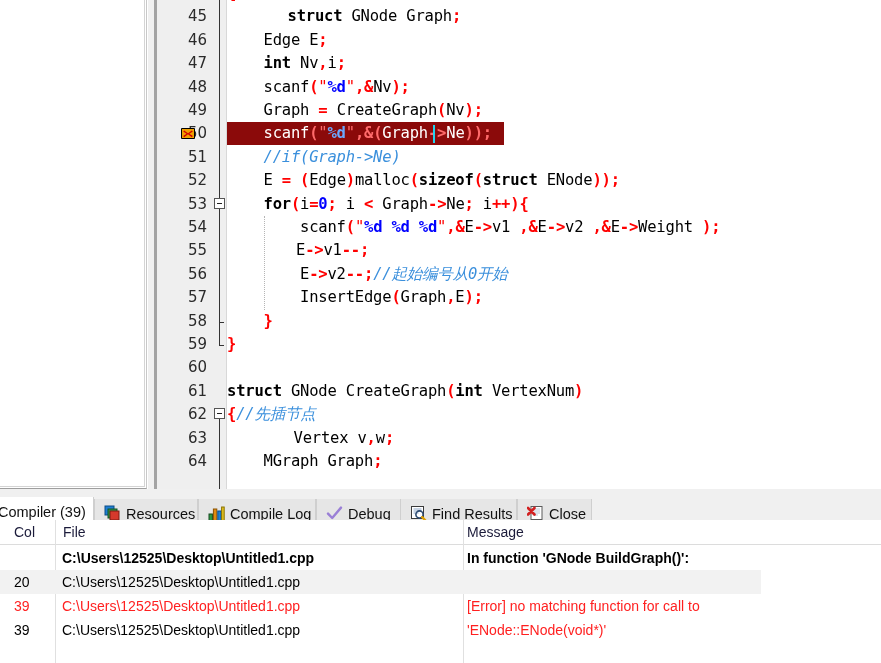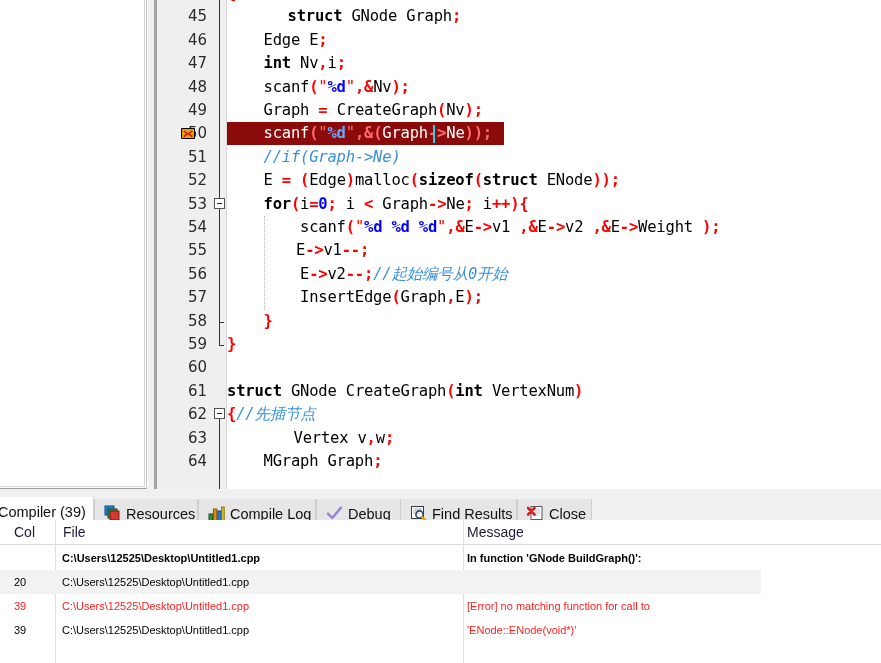--- a/index.html
+++ b/index.html
@@ -157,21 +157,21 @@
     position: absolute; top: 0; height: 24px; line-height: 24px;
     font-size: 14px; color: #1b1b3a;
     font-family: "Liberation Sans", sans-serif;
   }
   .vsep {
     position: absolute; top: 0; width: 0; height: 143px;
     border-left: 1px solid #e0e0e0;
   }
   .grow {
     position: absolute; left: 0; width: 761px; height: 24px;
-    line-height: 24px; font-size: 11px;
+    line-height: 24px; font-size: 14px;
     font-family: "Liberation Sans", sans-serif;
     color: #000000;
   }
   .grow.alt { background: #f2f2f2; }
   .grow.errtext { color: #ff2020; }
   .grow.bold { font-weight: bold; }
   .cell-col  { position: absolute; left: 14px; width: 34px; }
   .cell-file { position: absolute; left: 62px; }
   .cell-msg  { position: absolute; left: 467px; }
 </style>

